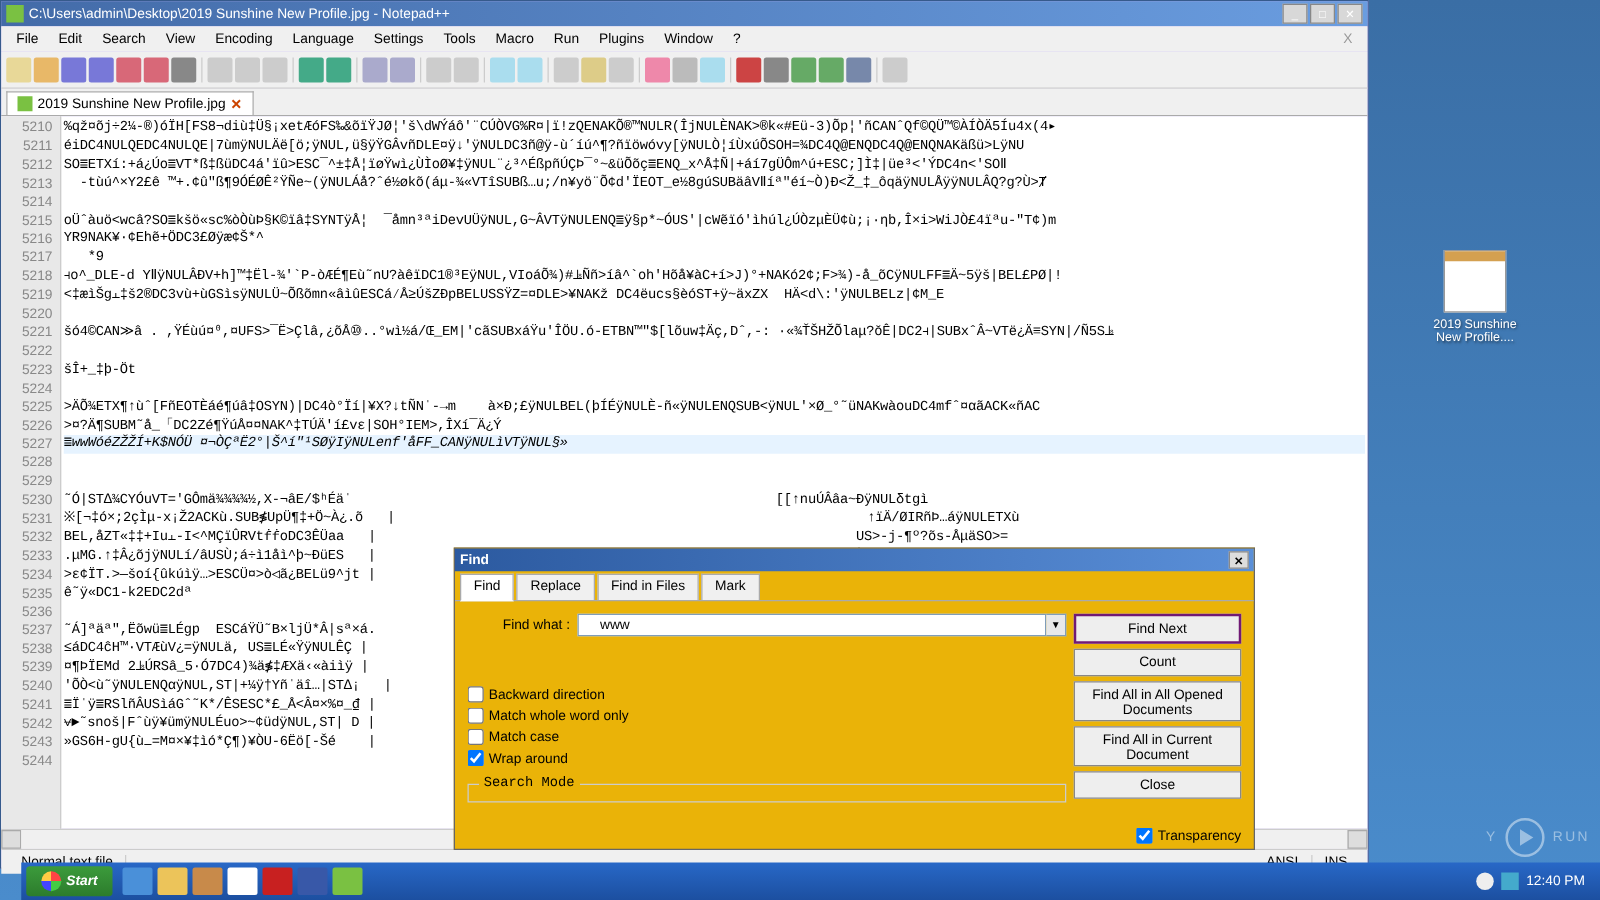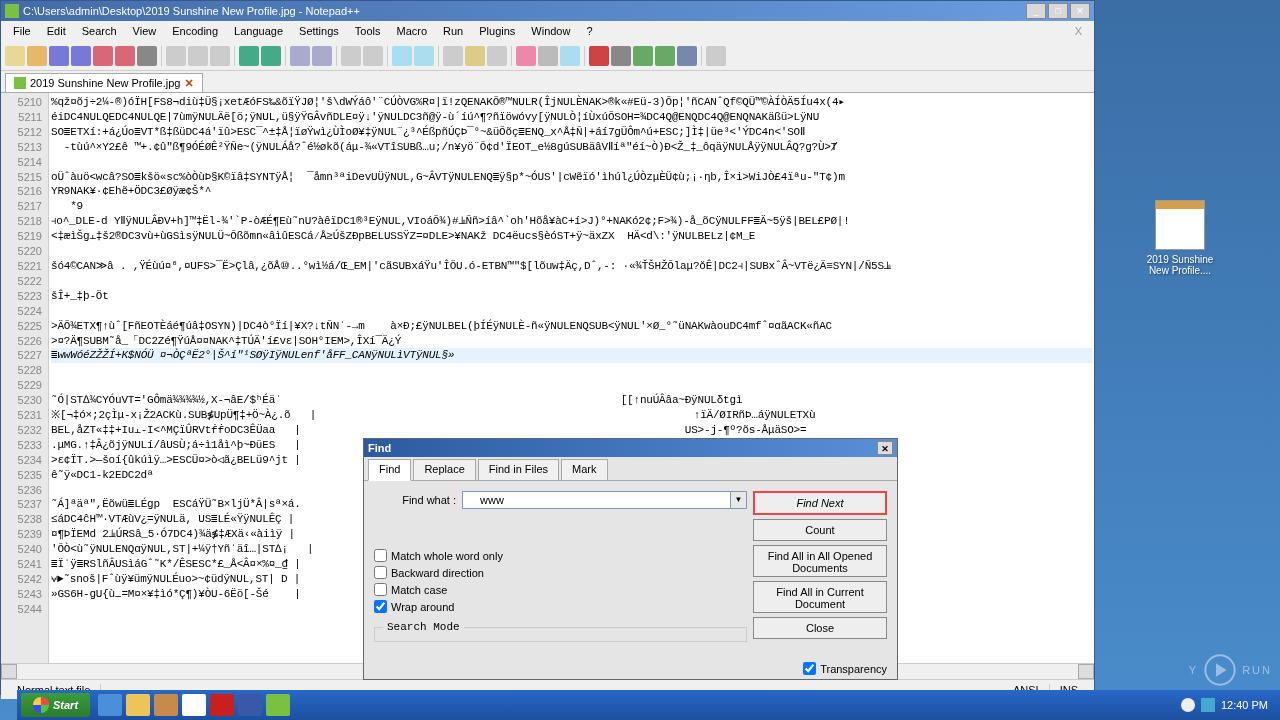--- a/index.html
+++ b/index.html
@@ -37,39 +37,39 @@
 .content .hl { background: #e6f3ff; display: block; font-style: italic; }
 
 .scroll-h { height: 16px; background: #f0f0f0; border-top: 1px solid #ccc; display: flex; }
 .scroll-btn { width: 16px; background: #ddd; border: 1px solid #aaa; }
 .scroll-track { flex: 1; background: #f0f0f0; }
 
 .statusbar { height: 20px; background: #f0f0f0; border-top: 1px solid #ccc; display: flex; align-items: center; padding: 0 6px; font-size: 10px; }
 .status-item { padding: 0 10px; border-right: 1px solid #ccc; }
 .status-item:last-child { margin-left: auto; border-right: none; }
 
-.find-dialog { position: absolute; top: 438px; left: 363px; width: 535px; height: 242px; background: #e5e5e5; border: 1px solid #666; z-index: 10; }
+.find-dialog { position: absolute; top: 438px; left: 363px; width: 641px; height: 242px; background: #eab308; border: 1px solid #666; z-index: 10; }
 .find-title { height: 18px; background: linear-gradient(to right, #2c5aa0, #5a8fd8); color: white; padding: 0 4px; display: flex; align-items: center; font-size: 11px; font-weight: bold; }
 .find-title-close { margin-left: auto; background: #ddd; color: #000; width: 16px; height: 14px; text-align: center; font-size: 9px; line-height: 14px; border: 1px solid #888; }
 .find-tabs { height: 24px; display: flex; padding: 2px 4px 0; border-bottom: 1px solid #aaa; }
 .find-tab { padding: 3px 10px; border: 1px solid #aaa; border-bottom: none; background: #f0f0f0; font-size: 11px; margin-right: 2px; }
 .find-tab.active { background: #fff; border-bottom: 1px solid #fff; margin-bottom: -1px; }
 .find-body { padding: 10px; display: flex; gap: 6px; }
 .find-left { flex: 1; }
 .find-row { display: flex; align-items: center; margin-bottom: 6px; }
 .find-row label { width: 88px; text-align: right; padding-right: 6px; font-size: 11px; }
 .find-combo { flex: 1; display: flex; }
 .find-combo input { flex: 1; border: 1px solid #7f9db9; padding: 2px 17px; font-size: 11px; }
 .find-combo .drop { width: 16px; background: #e8e8e8; border: 1px solid #7f9db9; border-left: none; text-align: center; font-size: 8px; line-height: 16px; }
 .find-checks { margin-top: 40px; }
 .find-check { display: flex; align-items: center; gap: 4px; margin-bottom: 4px; font-size: 11px; }
 .find-check input { width: 13px; height: 13px; }
 .find-right { width: 134px; display: flex; flex-direction: column; gap: 4px; }
 .find-btn { padding: 4px; border: 1px solid #888; background: #eee; font-size: 11px; text-align: center; }
-.find-btn.primary { border: 2px solid #ef4444; font-style: italic; }
+.find-btn.primary { border: 2px solid #701a75; }
 .find-fieldset { border: 1px solid #ccc; padding: 4px 8px; margin-top: 8px; font-size: 11px; }
 .find-fieldset legend { padding: 0 4px; font-family: Liberation Mono, monospace; }
 .transparency { position: absolute; bottom: 4px; right: 10px; display: flex; align-items: flex-end; gap: 4px; font-size: 11px; }
 
 .taskbar { position: absolute; bottom: 0; left: 17px; right: 0; height: 30px; background: linear-gradient(to bottom, #2868c7, #1c4fa0); display: flex; align-items: center; padding: 0 4px; }
 .start-btn { background: linear-gradient(to bottom, #3c9b3c, #2c7c2c); color: white; padding: 4px 12px; border-radius: 3px; display: flex; align-items: center; gap: 4px; font-weight: bold; font-size: 12px; font-style: italic; }
 .start-logo { width: 16px; height: 16px; border-radius: 50%; background: conic-gradient(#f44 0 25%, #4c4 25% 50%, #44f 50% 75%, #fc4 75% 100%); }
 .task-icons { display: flex; gap: 4px; margin-left: 8px; }
 .task-icon { width: 24px; height: 22px; border-radius: 2px; }
 .tray { margin-left: auto; display: flex; align-items: center; gap: 6px; color: white; font-size: 10px; padding: 0 8px; }
@@ -230,25 +230,25 @@
       <div class="find-row">
         <label>Find what :</label>
         <div class="find-combo">
           <input type="text" value="www" style="">
           <div class="drop">▼</div>
         </div>
       </div>
       <div class="find-checks">
         <label class="find-check">
             <input type="checkbox" style="">
-            <span>Match whole word only</span>
+            <span>Backward direction</span>
           </label>
         <label class="find-check">
             <input type="checkbox" style="">
-            <span>Backward direction</span>
+            <span>Match whole word only</span>
           </label>
         <label class="find-check">
             <input type="checkbox" style="">
             <span>Match case</span>
           </label>
         <label class="find-check">
             <input type="checkbox" checked="" style="">
             <span>Wrap around</span>
           </label>
       </div>

